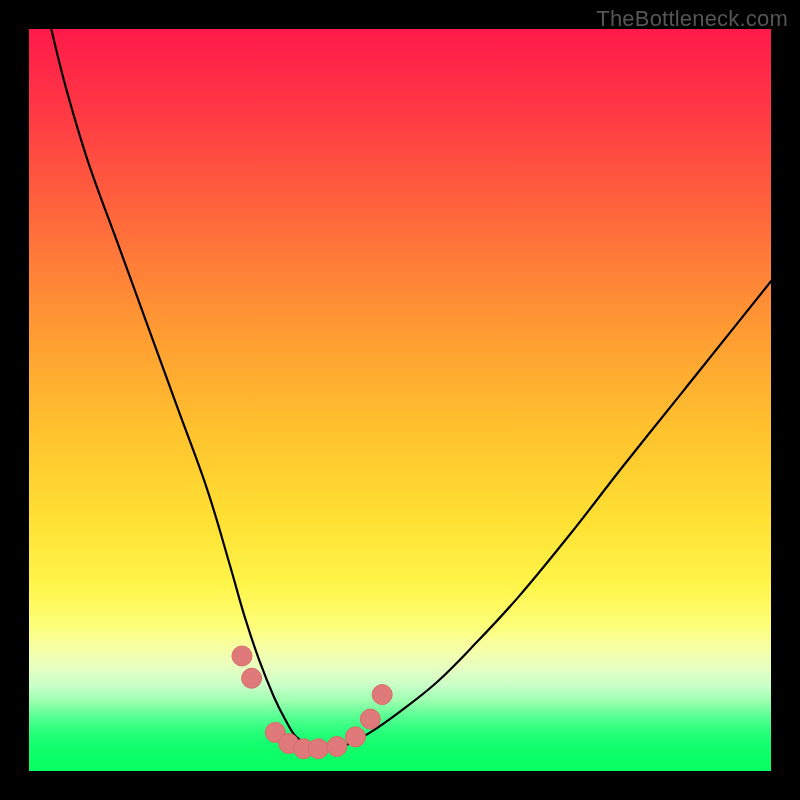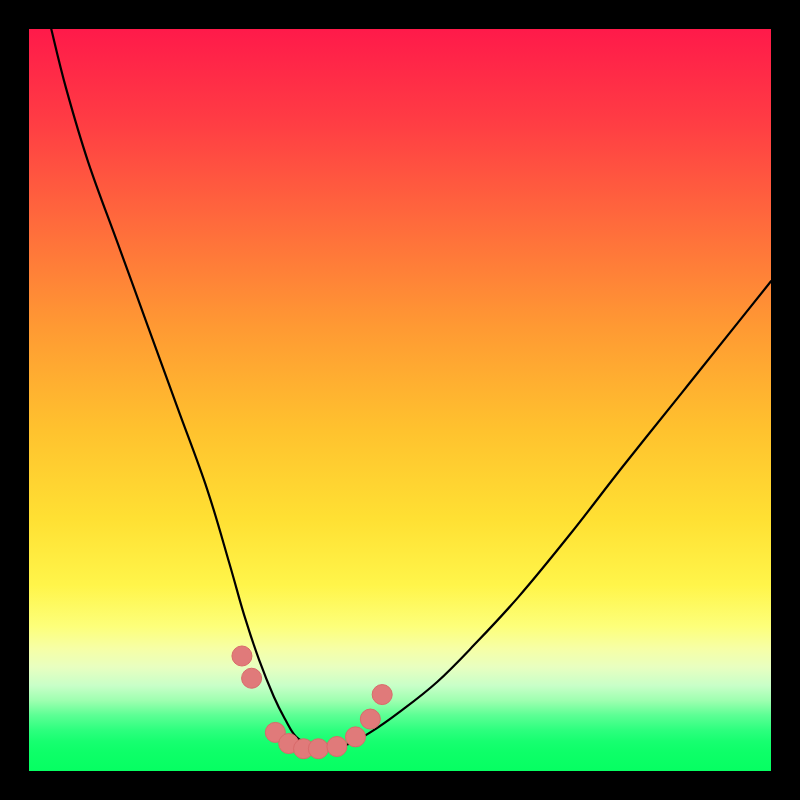--- a/index.html
+++ b/index.html
@@ -71,20 +71,21 @@
     left: 0;
     width: 742px;
     height: 742px;
     z-index: 20;
   }
 </style>
 </head>
 <body>
 
 <div class="frame">
+  <div class="watermark">TheBottleneck.com</div>
 
   <div class="plot">
     <svg class="curves" viewBox="0 0 742 742" preserveAspectRatio="none">
       <path fill="none" stroke="#000000" stroke-width="2.2" stroke-linecap="round" d="M 22.26 0.00 C 24.93 10.68, 30.42 35.32, 37.10 59.36 C 43.78 83.40, 50.01 105.51, 59.36 133.56 C 68.71 161.61, 78.36 185.80, 89.04 215.18 C 99.72 244.56, 108.04 267.42, 118.72 296.80 C 129.40 326.18, 137.72 349.04, 148.40 378.42 C 159.08 407.80, 168.73 431.99, 178.08 460.04 C 187.43 488.09, 193.66 511.53, 200.34 534.24 C 207.02 556.95, 209.84 568.82, 215.18 586.18 C 220.52 603.54, 224.68 616.01, 230.02 630.70 C 235.36 645.39, 240.19 657.12, 244.86 667.80 C 249.53 678.48, 251.98 682.85, 255.99 690.06 C 260.00 697.27, 262.45 703.06, 267.12 707.87 C 271.79 712.68, 276.62 714.64, 281.96 716.77 C 287.30 718.91, 294.13 719.21, 296.80 719.74"></path>
       <path fill="none" stroke="#000000" stroke-width="2.2" stroke-linecap="round" d="M 296.80 719.74 C 300.81 718.94, 311.05 718.23, 319.06 715.29 C 327.07 712.35, 331.97 709.29, 341.32 703.42 C 350.67 697.54, 358.98 691.72, 371.00 682.64 C 383.02 673.56, 394.74 664.98, 408.10 652.96 C 421.46 640.94, 430.51 631.22, 445.20 615.86 C 459.89 600.50, 472.36 587.66, 489.72 567.63 C 507.08 547.60, 522.96 527.93, 541.66 504.56 C 560.36 481.19, 573.57 463.16, 593.60 437.78 C 613.63 412.40, 631.59 390.29, 652.96 363.58 C 674.33 336.87, 696.29 309.41, 712.32 289.38 C 728.35 269.35, 736.66 258.96, 742.00 252.28"></path>
     </svg>
     <svg class="markers" viewBox="0 0 742 742" preserveAspectRatio="none">
         <circle cx="212.95" cy="626.99" r="10.02" fill="#e07a7a" stroke="#d96a6a" stroke-width="1"></circle>
         <circle cx="222.60" cy="649.25" r="10.02" fill="#e07a7a" stroke="#d96a6a" stroke-width="1"></circle>
         <circle cx="246.34" cy="703.42" r="10.02" fill="#e07a7a" stroke="#d96a6a" stroke-width="1"></circle>

